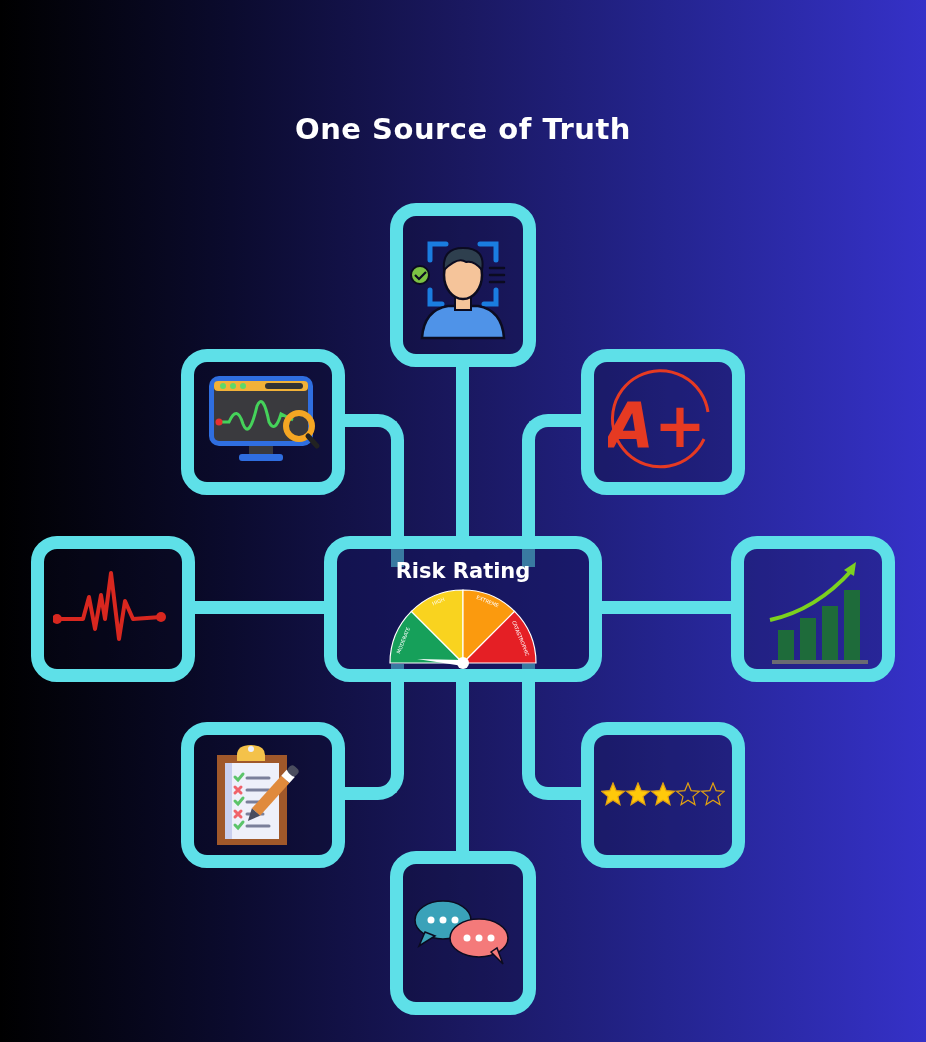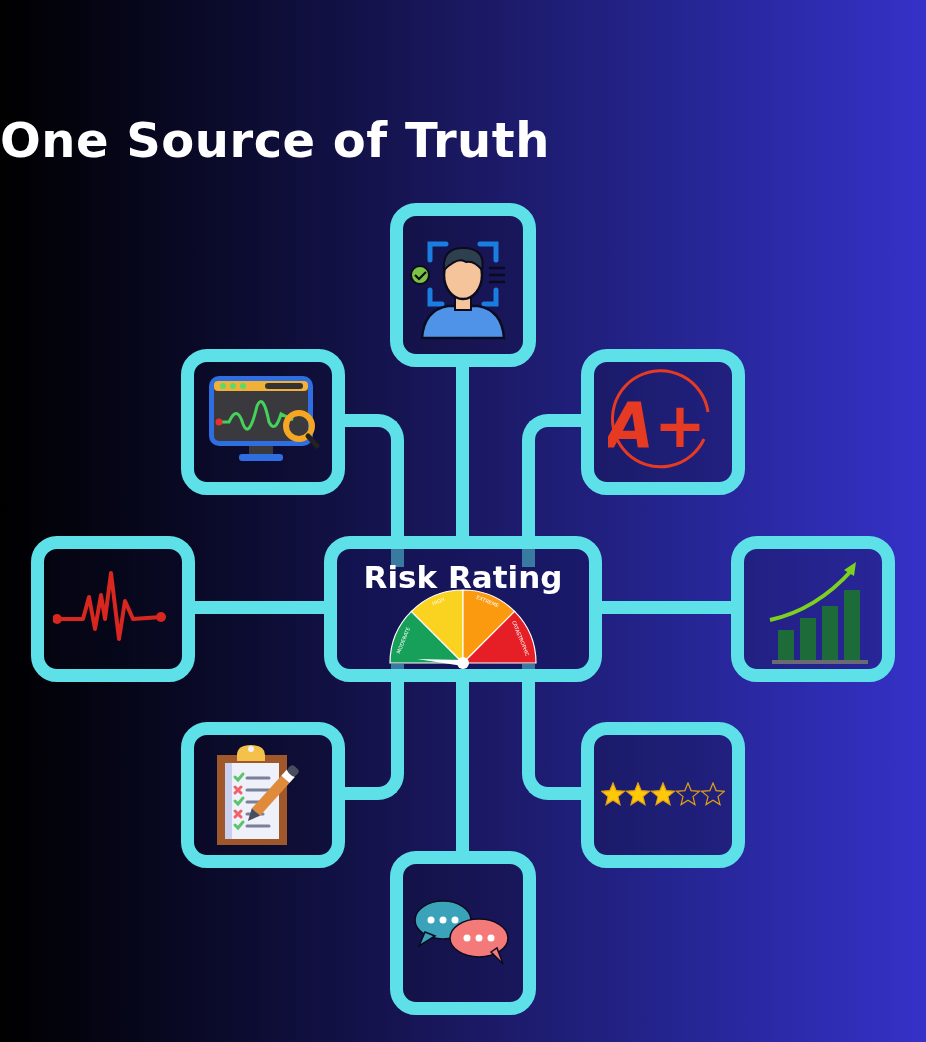--- a/index.html
+++ b/index.html
@@ -2,34 +2,34 @@
 <html><head>
 <meta charset="utf-8">
 <style>
   html, body { margin: 0; padding: 0; }
   body {
     width: 926px; height: 1042px; overflow: hidden; position: relative;
     background: linear-gradient(90deg, #000000 0%, #0b0b2e 25%, #1a1860 50%, #24248f 72%, #3531c8 100%);
     font-family: "DejaVu Sans", sans-serif;
   }
   .title {
-    position: absolute; left: 0; top: 112px; width: 926px; text-align: left;
-    color: #ffffff; font-size: 48px; font-weight: bold; letter-spacing: 0.5px;
+    position: absolute; left: 0; top: 112px; width: 926px; text-align: center;
+    color: #ffffff; font-size: 29px; font-weight: bold; letter-spacing: 0.5px;
   }
   .conn { position: absolute; background: #5ee0e8; }
   .elbow { position: absolute; border: 0 solid #5ee0e8; }
   .node {
     position: absolute; box-sizing: border-box; border: 13px solid #5ee0e8;
     border-radius: 26px; display: flex; align-items: center; justify-content: center;
     background: rgba(10,10,40,0.25);
   }
   .node svg { display: block; }
   .center-title {
     position: absolute; left: 0; top: 10px; width: 100%; text-align: center;
-    color: #fff; font-size: 31px; font-weight: bold; font-family: "DejaVu Sans", sans-serif;
+    color: #fff; font-size: 21px; font-weight: bold; font-family: "DejaVu Sans", sans-serif;
   }
   .gauge { position: absolute; left: 50px; top: 38px; }
   .glabel { font-family: "DejaVu Sans", sans-serif; font-size: 5px; fill: #fff; }
 </style>
 </head>
 <body>
 
 <div class="title">One Source of Truth</div>
 
 <div class="conn" style="left:456px; top:355px; width:13px; height:190px;"></div>

